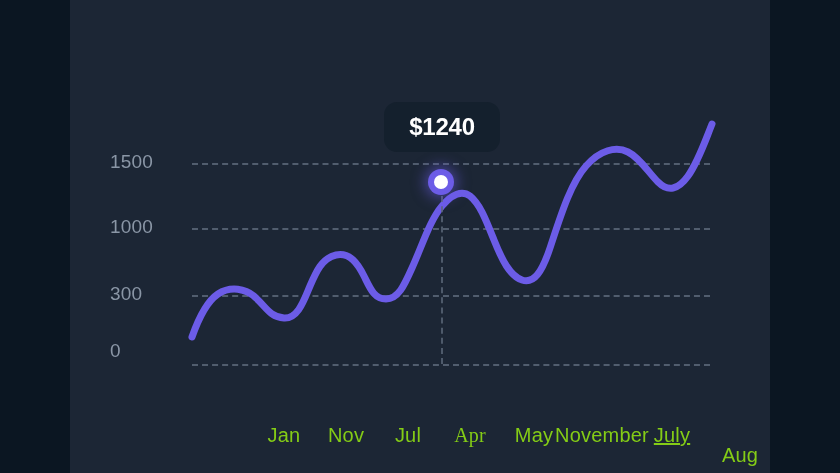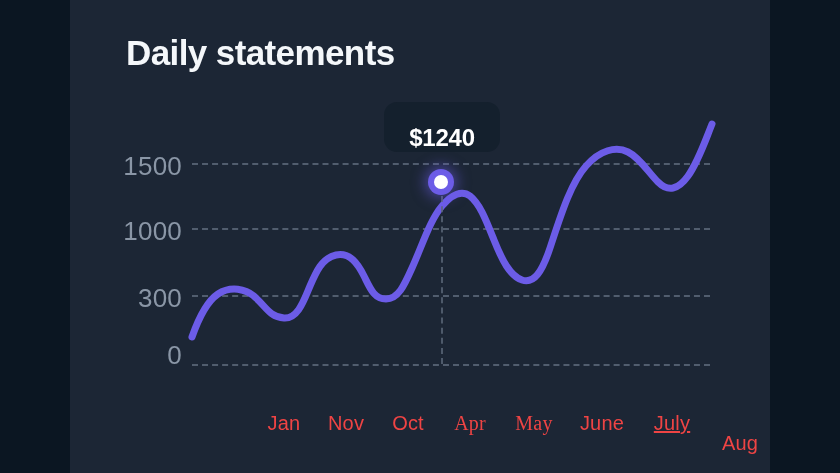--- a/index.html
+++ b/index.html
@@ -73,22 +73,21 @@
     height: 0;
     border-top: 2px dashed #5b6779;
     opacity: .85;
   }
 
   
   .y-label {
     position: absolute;
     right: 0;
     width: 72px;
-    text-align: right;
-    font-size: 26px;
+    font-size: 19px;
     color: #8a96a6;
     letter-spacing: .2px;
     white-space: nowrap;
   }
   .y-label-wrap {
     position: absolute;
     left: 0;
     width: 112px;
     height: 0;
   }
@@ -96,24 +95,24 @@
   
   #x-axis {
     position: absolute;
     left: 120px;
     top: 412px;
     width: 524px;
     height: 30px;
   }
   .x-label {
     position: absolute;
-    top: 0;
+    top: 12px;
     transform: translateX(-50%);
     font-size: 20px;
-    color: #ef4444;
+    color: #84cc16;
     white-space: nowrap;
     letter-spacing: .2px;
   }
 
   
   #curve-svg {
     position: absolute;
     left: 0;
     top: 0;
     width: 700px;
@@ -185,21 +184,20 @@
 </head>
 <body>
 
 <div id="screen">
 
   <div class="frame-band left"></div>
   <div class="frame-band right"></div>
 
   <div id="panel" style="background: rgb(28, 38, 53);">
 
-    <div id="page-title">Daily statements</div>
 
     <div id="chart-area">
 
       <div class="gridline" style="top: 163px;"></div>
       <div class="gridline" style="top: 228px;"></div>
       <div class="gridline" style="top: 295px;"></div>
       <div class="gridline" style="top: 364px;"></div>
 
       <div class="y-label-wrap" style="top: 151px;">
         <div class="y-label">1500</div>
@@ -218,30 +216,30 @@
         <path id="curve-path" fill="none" stroke="#6c5ce7" stroke-width="7" stroke-linecap="round" stroke-linejoin="round" d="M 122,337 C 128,320 136,302 148,294 C 160,286 176,288 186,298 C 196,307 200,317 214,318 C 228,319 234,300 240,286 C 246,272 252,258 266,255 C 280,252 288,264 294,276 C 300,288 304,299 316,299 C 328,299 334,286 342,268 C 352,246 360,220 372,206 C 382,194 392,190 400,196 C 410,204 416,220 424,240 C 432,260 440,276 452,280 C 464,284 472,272 480,248 C 490,218 500,184 516,166 C 530,150 546,146 558,152 C 570,158 578,172 588,182 C 598,192 608,190 618,176 C 628,162 634,144 642,124"></path>
       </svg>
 
       <div id="crosshair"></div>
 
       <div id="data-point">
         <div class="ring"></div>
         <div class="dot"></div>
       </div>
 
-      <div id="tooltip" style="background: rgb(20, 32, 45); align-items: flex-end;">
+      <div id="tooltip" style="background: rgb(20, 32, 45);">
         <span class="tip-text">$1240</span>
       </div>
 
       <div id="x-axis">
         <span class="x-label" style="left: 94px;">Jan</span>
         <span class="x-label" style="left: 156px;">Nov</span>
-        <span class="x-label" style="left: 218px;">Oct</span>
+        <span class="x-label" style="left: 218px;">Jul</span>
         <span class="x-label" style="left: 280px; font-family: Liberation Serif, serif;">Apr</span>
-        <span class="x-label" style="left: 344px; font-family: Liberation Serif, serif;">May</span>
-        <span class="x-label" style="left: 412px;">June</span>
+        <span class="x-label" style="left: 344px;">May</span>
+        <span class="x-label" style="left: 412px;">November</span>
         <span class="x-label" style="left: 482px; text-decoration: underline;">July</span>
         <span class="x-label" style="left: 550px; margin-top: 20px;">Aug</span>
       </div>
 
     </div>
   </div>
 </div>
 
 </body></html>

